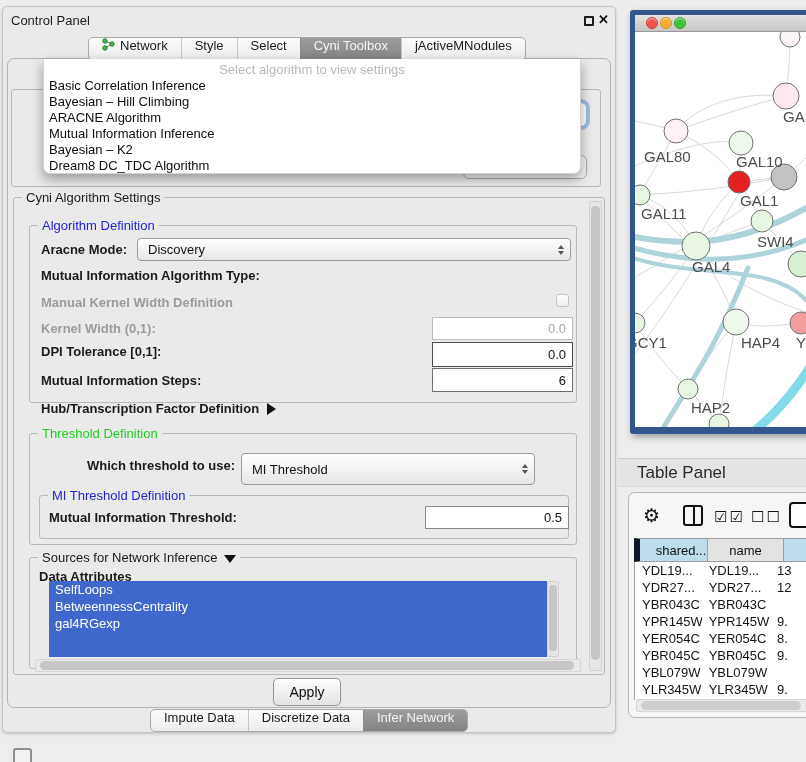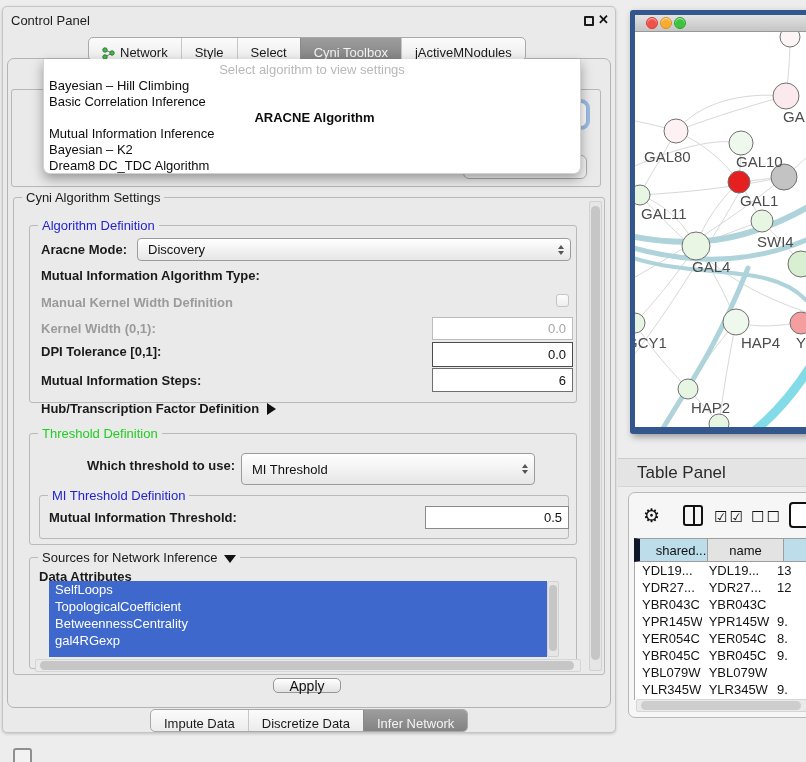--- a/index.html
+++ b/index.html
@@ -13,40 +13,40 @@
         box-shadow:0 1px 3px rgba(0,0,0,.18); }
   .cp-title { position:absolute; left:8px; top:6px; font-size:13px; color:#1c1c1c; }
   .float-btn { position:absolute; left:581px; top:9px; width:10px; height:10px; border:2px solid #1a1a1a; border-radius:1px; }
   .close-btn { position:absolute; left:595px; top:5px; font-size:13px; font-weight:bold; color:#111; }
   .cp-content { position:absolute; left:4px; top:51px; width:604px; height:650px;
         border:1px solid #b4b4b4; border-radius:7px; background:#eaeaea; }
 
   
   .tabbar { position:absolute; display:flex; align-items:stretch; font-size:13px;
         background:linear-gradient(#fbfbfb,#ececec); border:1px solid #a9a9a9; border-radius:5px; overflow:hidden; }
-  .tabbar .tab { display:flex; align-items:flex-end; gap:5px; padding:0 13px; color:#1a1a1a; border-left:1px solid #c6c6c6; cursor:default; }
+  .tabbar .tab { display:flex; align-items:flex-start; gap:5px; padding:0 13px; color:#1a1a1a; border-left:1px solid #c6c6c6; cursor:default; }
   .tabbar .tab:first-child { border-left:none; }
   .tabbar .tab.sel { background:linear-gradient(#9d9d9d,#838383); color:#f4f4f4; border-left-color:#8a8a8a; }
   .tabbar.top { left:85px; top:30px; height:24px; z-index:20; }
   .tabbar.bottom { left:147px; top:702px; height:23px; z-index:20; }
 
   
   .hid-box { position:absolute; left:8px; top:82px; width:590px; height:98px; border:1px solid #b7b7b7; border-radius:3px; z-index:4; }
   .hid-combo1 { position:absolute; left:500px; top:95px; width:84px; height:25px; background:#fff;
         border:1px solid #9ab4d4; border-radius:6px; box-shadow:0 0 0 3px rgba(90,150,220,.55); z-index:5; }
   .hid-combo2 { position:absolute; left:460px; top:148px; width:124px; height:24px; background:#f4f4f4;
         border:1px solid #ababab; border-radius:6px; z-index:5; }
 
   
   .dd { position:absolute; left:40px; top:52px; width:538px; height:115px; background:#fff;
         border:1px solid #d2d2d2; border-top:none; border-radius:0 0 7px 7px;
         box-shadow:0 5px 12px rgba(0,0,0,.35); z-index:50; overflow:hidden; }
   .dd .ph { height:17px; line-height:17px; text-align:center; color:#b9b9b9; font-size:13px; margin-top:2px; }
   .dd .it { height:16px; line-height:16px; padding-left:5px; font-size:13px; color:#0d0d0d; white-space:nowrap; }
-  .dd .it.sel { font-weight:bold;text-align:center; }
+  .dd .it.sel { font-weight:normal; }
 
   
   .gbox { position:absolute; border:1px solid #b9b9b9; border-radius:3px; z-index:6; }
   .gtitle { position:absolute; top:-8px; left:8px; background:#eaeaea; padding:0 4px; font-size:13px; color:#1a1a1a; white-space:nowrap; }
   .gtitle.blue { color:#2323d3; }
   .gtitle.green { color:#21cd21; }
   .boxA { left:10px; top:190px; width:592px; height:478px; }
   .boxB { left:26px; top:218px; width:548px; height:178px; }
   .boxC { left:26px; top:426px; width:548px; height:112px; }
   .boxD { left:36px; top:488px; width:530px; height:44px; z-index:7; }
@@ -72,21 +72,21 @@
   .tri-right { display:inline-block; width:0; height:0; border-top:6px solid transparent; border-bottom:6px solid transparent; border-left:9px solid #111; margin-left:8px; }
   .tri-down  { display:inline-block; width:0; height:0; border-left:6px solid transparent; border-right:6px solid transparent; border-top:8px solid #111; margin-left:6px; vertical-align:middle; }
 
   .attr-list { position:absolute; left:46px; top:574px; width:498px; height:76px; background:#3e68cb; overflow:hidden; z-index:8; }
   .attr-item { height:17px; line-height:17px; padding-left:6px; font-size:13px; color:#ffffff; white-space:nowrap; }
 
   .sbv { position:absolute; background:#e6e6e6; border:1px solid #d2d2d2; border-radius:2px; z-index:9; }
   .sbv .thumb, .sbh .thumb { position:absolute; background:#c6c6c6; border-radius:5px; }
   .sbh { position:absolute; background:#eaeaea; border:1px solid #d5d5d5; border-radius:2px; z-index:9; }
 
-  .apply { position:absolute; left:270px; top:671px; width:68px; height:15px; background:linear-gradient(#ffffff,#e2e2e2);
+  .apply { position:absolute; left:270px; top:671px; width:68px; height:28px; background:linear-gradient(#ffffff,#e2e2e2);
         border:1px solid #969696; border-radius:5px; font-size:14px; color:#111;
         display:flex; align-items:center; justify-content:center; z-index:8; }
 
   
   .net-frame { position:absolute; left:630px; top:10px; width:182px; height:424px; background:#33568c;
         border-radius:3px; box-shadow:2px 3px 7px rgba(0,0,0,.35); }
   .net-titlebar { position:absolute; left:5px; top:5px; width:171px; height:17px;
         background:linear-gradient(#e2e2e2,#c5c5c5); border-bottom:1px solid #999; }
   .mlight { position:absolute; top:2px; width:12px; height:12px; border-radius:50%; box-shadow:inset 0 1px 1px rgba(255,255,255,.7); }
   .net-canvas { position:absolute; left:5px; top:22px; background:#fff; }
@@ -151,22 +151,22 @@
         </div>
       </div>
 
     <div class="hid-box"></div>
     <div class="hid-combo1"></div>
     <div class="hid-combo2"></div>
 
     <div class="dd">
       <div class="ph">Select algorithm to view settings</div>
       <div id="ddItems">
+          <div class="it">Basic Correlation Inference</div>
           <div class="it">Bayesian – Hill Climbing</div>
-          <div class="it">Basic Correlation Inference</div>
           <div class="it sel">ARACNE Algorithm</div>
           <div class="it">Mutual Information Inference</div>
           <div class="it">Bayesian – K2</div>
           <div class="it">Dream8 DC_TDC Algorithm</div>
         </div>
     </div>
 
     <div class="gbox boxA">
       <span class="gtitle">Cyni Algorithm Settings</span>
     </div>
@@ -226,21 +226,20 @@
     </div>
 
     <div class="gbox boxE">
       <span class="gtitle">
         <span>Sources for Network Inference</span><span class="tri-down"></span>
       </span>
     </div>
     <span class="lbl" style="left:36px; top:562px;">Data Attributes</span>
     <div class="attr-list" id="attrList">
         <div class="attr-item">SelfLoops</div>
-        <div class="attr-item">TopologicalCoefficient</div>
         <div class="attr-item">BetweennessCentrality</div>
         <div class="attr-item">gal4RGexp</div>
       </div>
     <div class="sbv" style="left:544px; top:574px; width:12px; height:76px;">
       <span class="thumb" style="left:1px; top:3px; width:8px; height:66px;"></span>
     </div>
     <div class="sbh" style="left:32px; top:652px; width:546px; height:13px;">
       <span class="thumb" style="left:4px; top:1px; width:534px; height:9px;"></span>
     </div>
 

